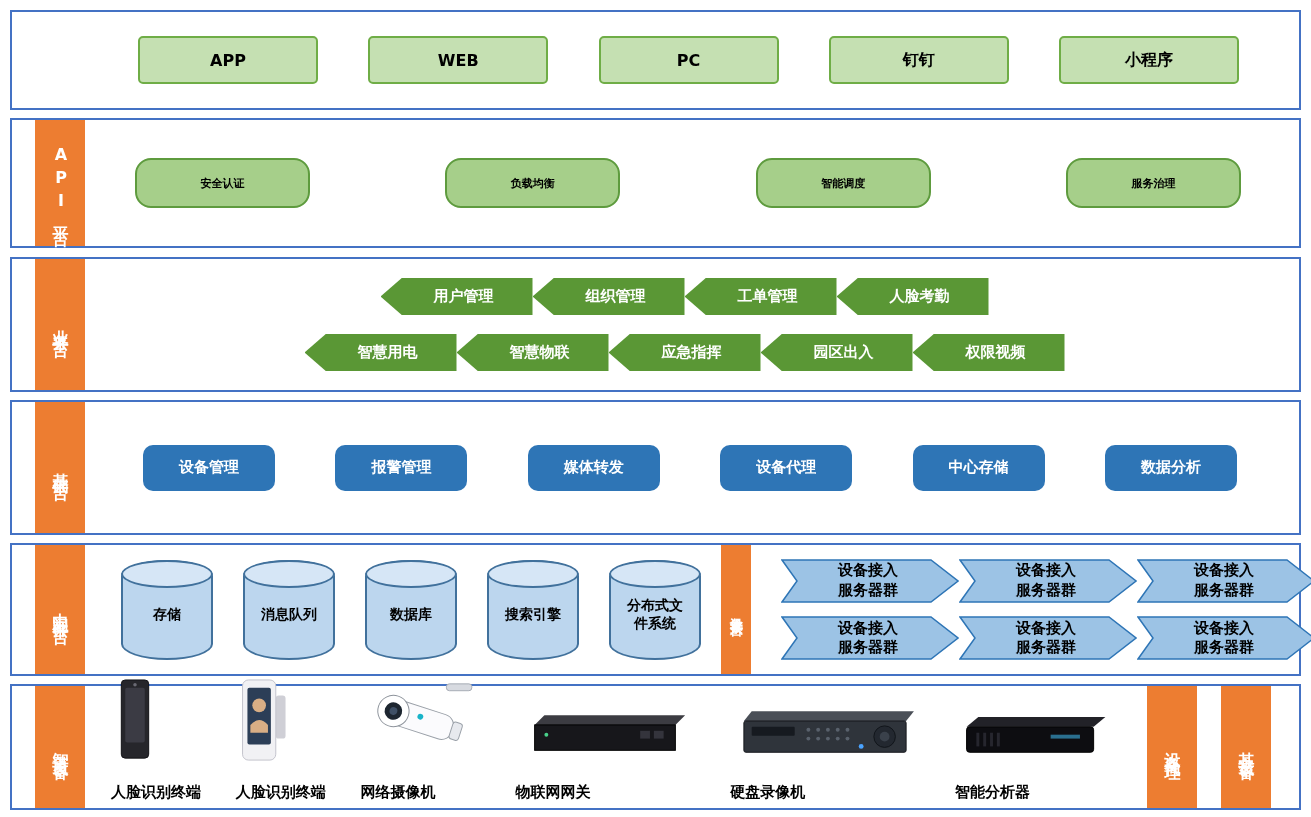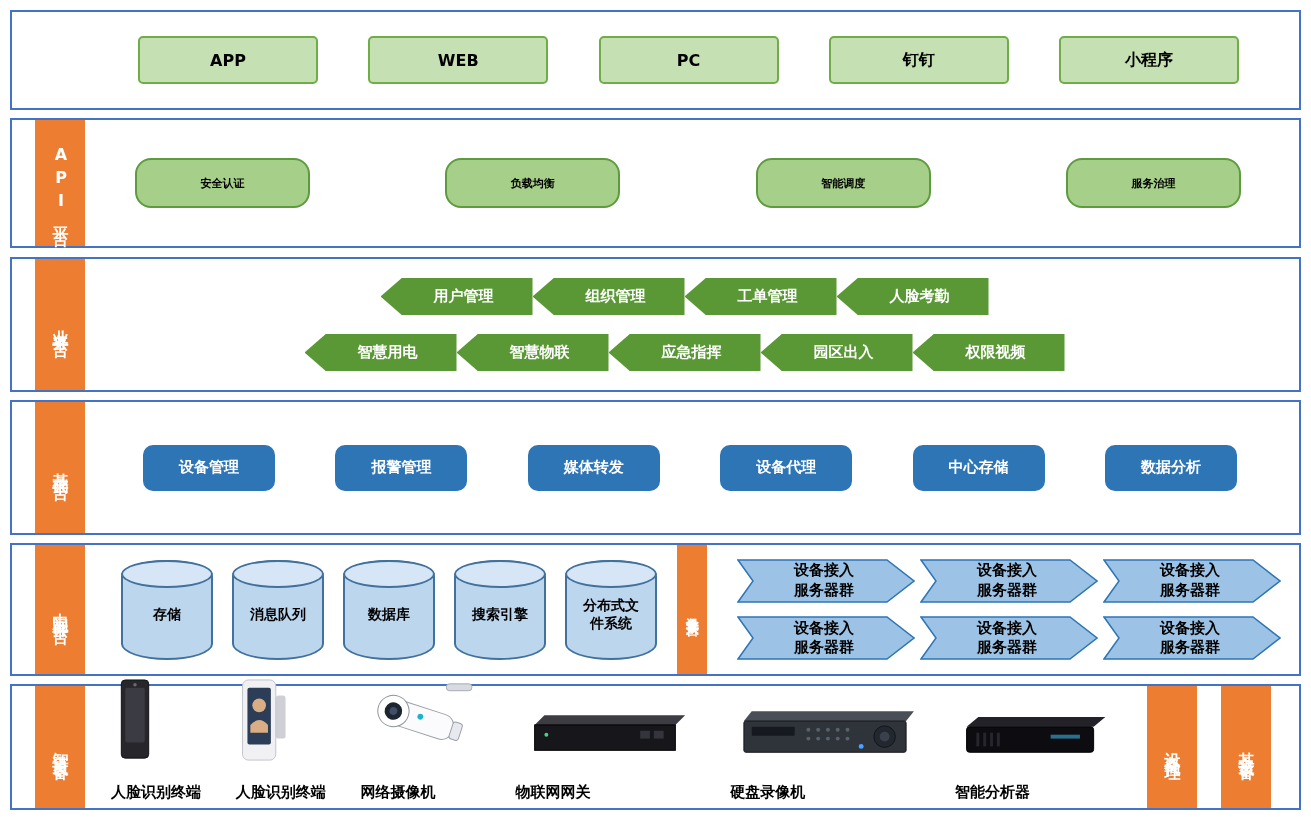--- a/index.html
+++ b/index.html
@@ -79,21 +79,21 @@
   .band4 .band-content { justify-content: space-between; padding: 0 62px 0 58px; }
   .bluebox {
     width: 132px; height: 46px;
     background: var(--blue-box, #2E75B6);
     border-radius: 10px;
     display: flex; align-items: center; justify-content: center;
     color: #fff; font-weight: 700; font-size: 15px;
   }
 
   
-  .cylinders { display: flex; gap: 19px; padding: 0 20px 0 36px; align-items: center; height: 100%; }
+  .cylinders { display: flex; gap: 30px; padding: 0 20px 0 36px; align-items: center; height: 100%; }
   .cylinder {
     position: relative;
     width: 92px; height: 100px;
     background: var(--cylinder-fill, #BCD6EE);
     border: 2px solid var(--cylinder-border, #41719C);
     border-radius: 46px / 16px;
     display: flex; align-items: center; justify-content: center;
     text-align: center;
   }
   .cyl-top {

